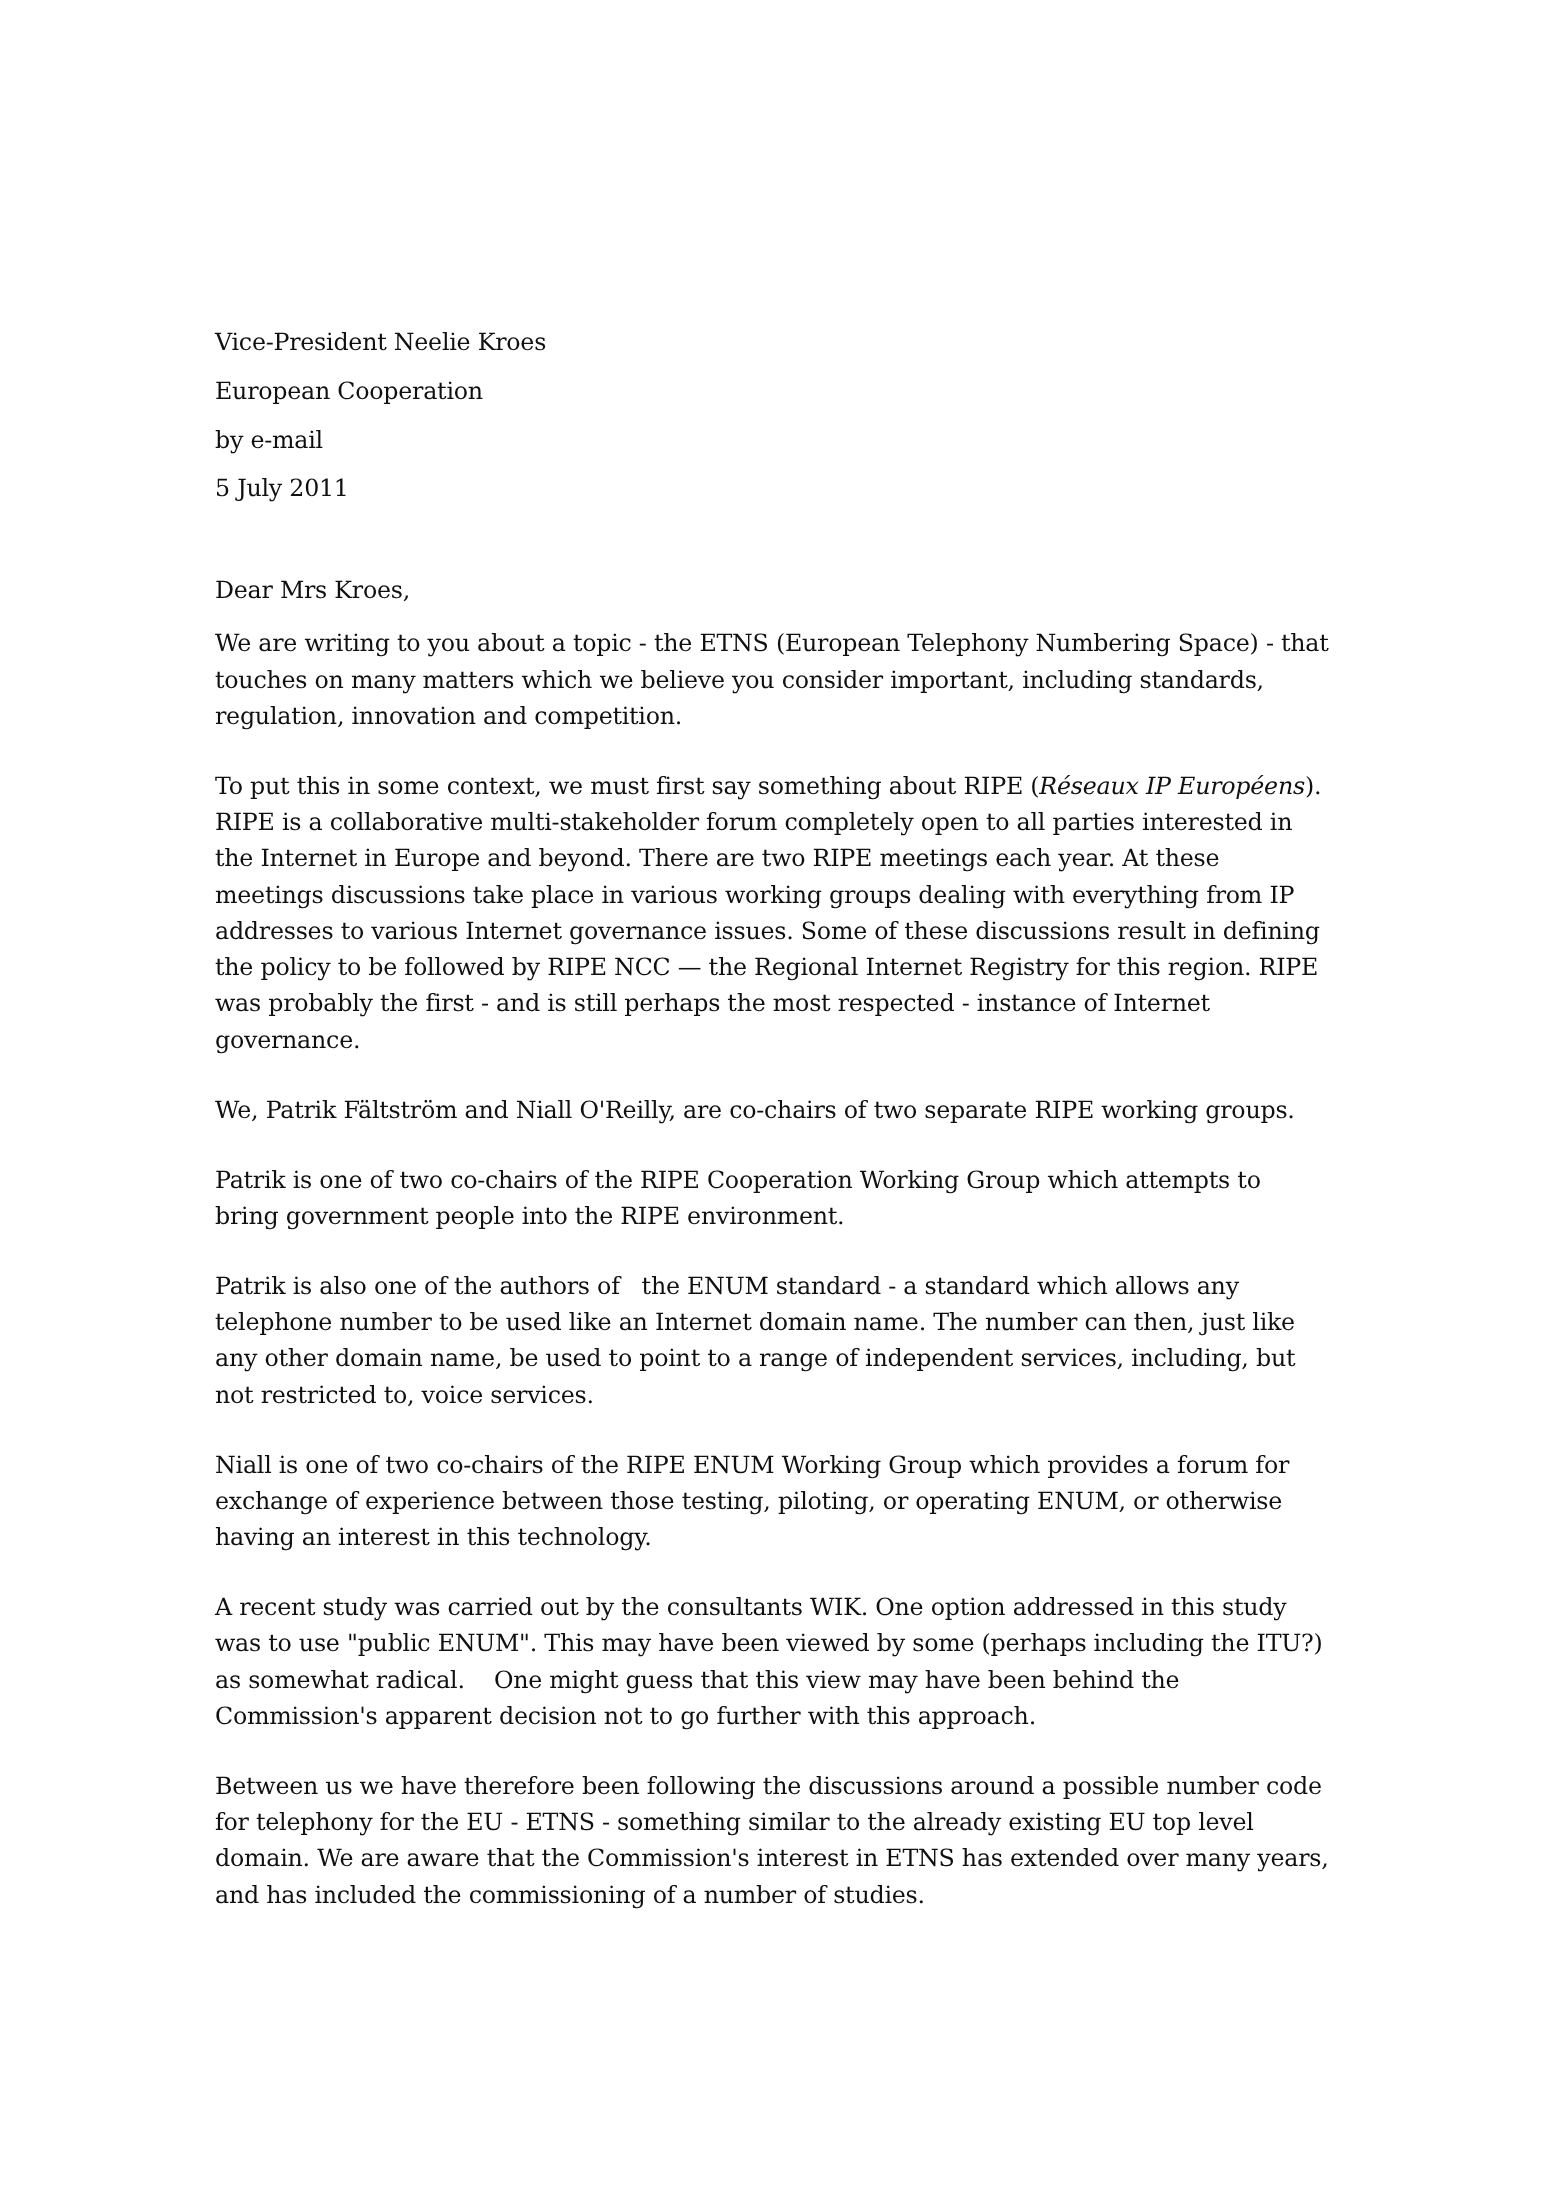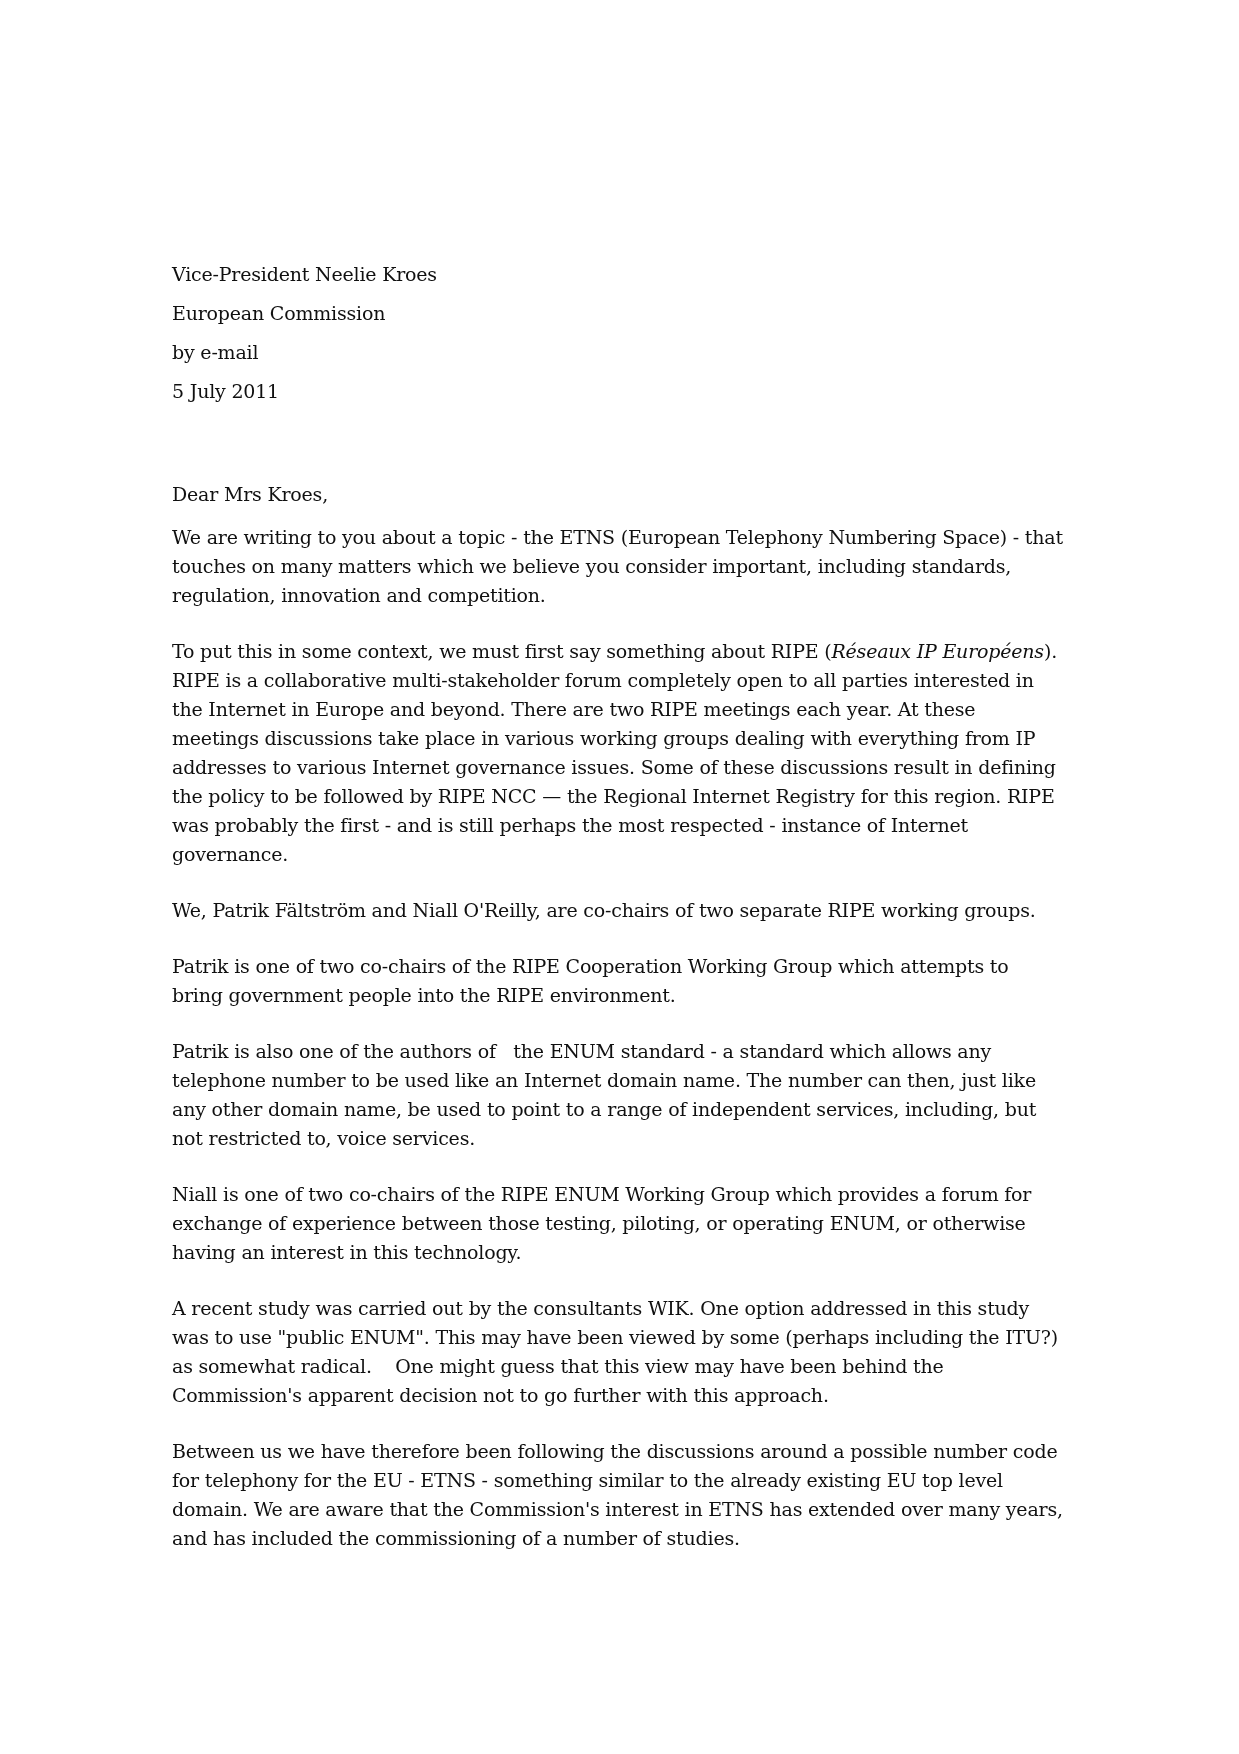--- a/index.html
+++ b/index.html
@@ -22,21 +22,21 @@
     top: 260px;
     width: 892px;
   }
   .addr-line {
     font-size: 19px;
     line-height: 29px;
     margin: 0 0 10px 0;
     letter-spacing: -0.2px;
   }
   .addr-line.date {
-    margin-bottom: 74px;
+    margin-bottom: 52px;
   }
   .salutation {
     font-size: 19px;
     line-height: 29px;
     margin: 0 0 14px 0;
     letter-spacing: -0.2px;
   }
   .para {
     font-size: 19px;
     line-height: 29px;
@@ -58,21 +58,21 @@
   }
 </style>
 </head>
 <body>
 
 <div class="page">
   <div class="content">
 
     <div class="address-block">
       <div class="addr-line">Vice-President Neelie Kroes</div>
-      <div class="addr-line">European Commission</div>
+      <div class="addr-line">European Cooperation</div>
       <div class="addr-line">by e-mail</div>
       <div class="addr-line date">5 July 2011</div>
     </div>
 
     <div class="salutation">Dear Mrs Kroes,</div>
 
     <p class="para">We are writing to you about a topic - the ETNS (European Telephony Numbering Space) - that touches on many matters which we believe you consider important, including standards, regulation, innovation and competition.</p>
 
     <p class="para"><span>To put this in some context, we must first say something about RIPE (</span><em>Réseaux IP Européens</em><span>). RIPE is a collaborative multi-stakeholder forum completely open to all parties interested in the Internet in Europe and beyond. There are two RIPE meetings each year. At these meetings discussions take place in various working groups dealing with everything from IP addresses to various Internet governance issues. Some of these discussions result in defining the policy to be followed by RIPE NCC — the Regional Internet Registry for this region. RIPE was probably the first - and is still perhaps the most respected - instance of Internet governance.</span></p>
 

